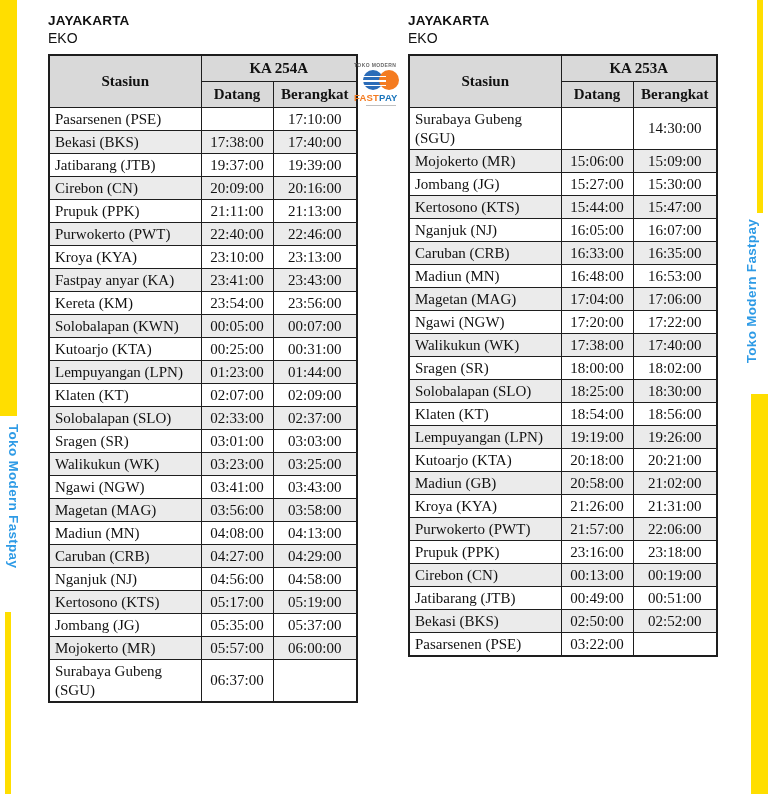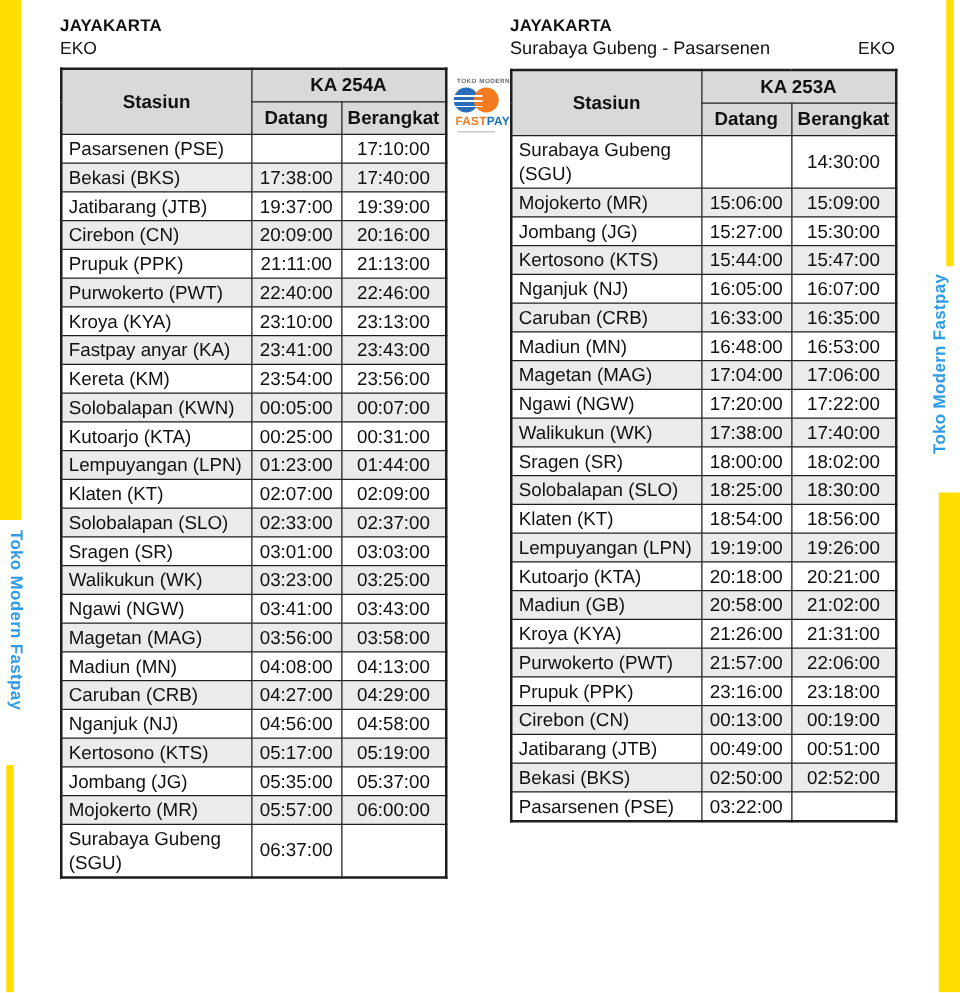--- a/index.html
+++ b/index.html
@@ -21,30 +21,30 @@
   .panel{position:absolute;top:13px;width:308px;}
   .panel-left{left:48px;}
   .panel-right{left:408px;}
   .p-title{font-size:13.5px;font-weight:bold;letter-spacing:.2px;}
   .p-route{display:flex;justify-content:space-between;align-items:baseline;
            font-size:14.5px;margin-top:2px;}
   .p-class{font-weight:normal;font-size:14px;}
 
   
   table.tt{border-collapse:collapse;table-layout:fixed;width:100%;margin-top:8px;
-           border:2.5px solid #1e1e1e;}
+           border:2.5px solid #1e1e1e;font-family:Liberation Serif, serif;}
   .tt th,.tt td{border:1.5px solid #1e1e1e;font-size:15px;line-height:19px;}
   .tt th{background:var(--header-gray,#D9D9D9);font-weight:bold;text-align:center;padding:3px 2px;}
   .tt td{padding:1.5px 5px;background:#fff;}
   .tt td.tm{text-align:center;padding:1.5px 2px;}
   .tt tbody tr:nth-child(even) td{background:#EBEBEB;}
   col.col-st{width:152px;} col.col-a{width:72px;} col.col-b{width:84px;}
 
   
-  .logo{position:absolute;left:354px;top:62px;width:54px;text-align:right;}
+  .logo{position:absolute;left:354px;top:62px;width:54px;text-align:left;}
   .logo-top{font-size:5px;font-weight:bold;color:#6a6a6a;letter-spacing:.4px;white-space:nowrap;}
   .logo-circles{position:relative;width:36px;height:22px;margin:1px auto 0;}
   .cc{position:absolute;top:1px;width:20px;height:20px;border-radius:50%;}
   .cc-blue{left:0;background:#2B6CB8;}
   .cc-orange{left:16px;background:#F47B20;}
   .logo-lines{position:absolute;left:-4px;top:4px;width:27px;height:14px;
               background:repeating-linear-gradient(180deg,transparent 0 3px,#fff 3px 4.3px);}
   .logo-word{font-size:9.5px;font-weight:800;letter-spacing:.2px;margin-top:1px;white-space:nowrap;}
   .fast{color:#F47B20;} .pay{color:#1B75BB;}
   .logo-tag{width:30px;border-top:1px solid #c0c0c0;margin:2px auto 0;}
@@ -226,21 +226,20 @@
     </div>
     <div class="logo-word">
       <span class="fast">FAST</span><span class="pay">PAY</span>
     </div>
     <div class="logo-tag"></div>
   </div>
 
   <section class="panel panel-right">
     <div class="p-title">JAYAKARTA</div>
     <div class="p-route">
-      <span>Surabaya Gubeng - Pasarsenen</span>
       <span class="p-class">EKO</span>
     </div>
     <table class="tt">
       <colgroup>
           <col class="col-st">
           <col class="col-a">
           <col class="col-b">
         </colgroup>
       <thead>
         <tr>

